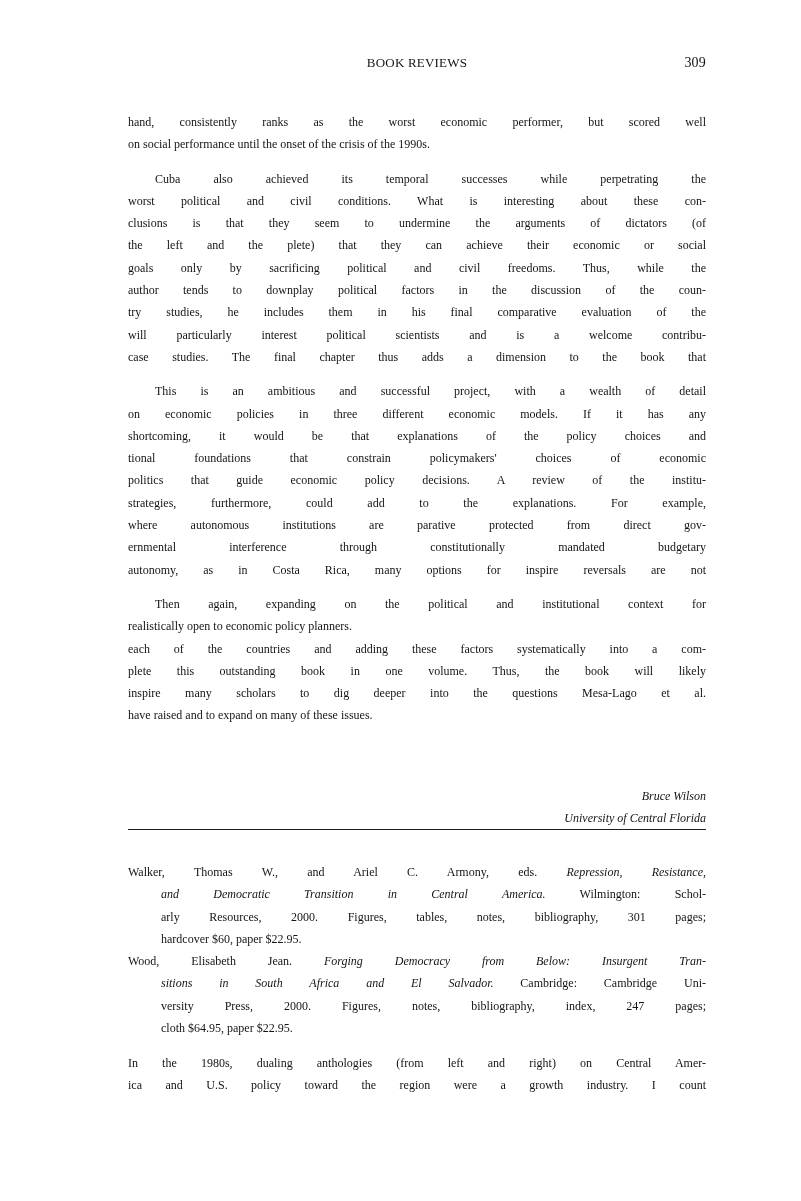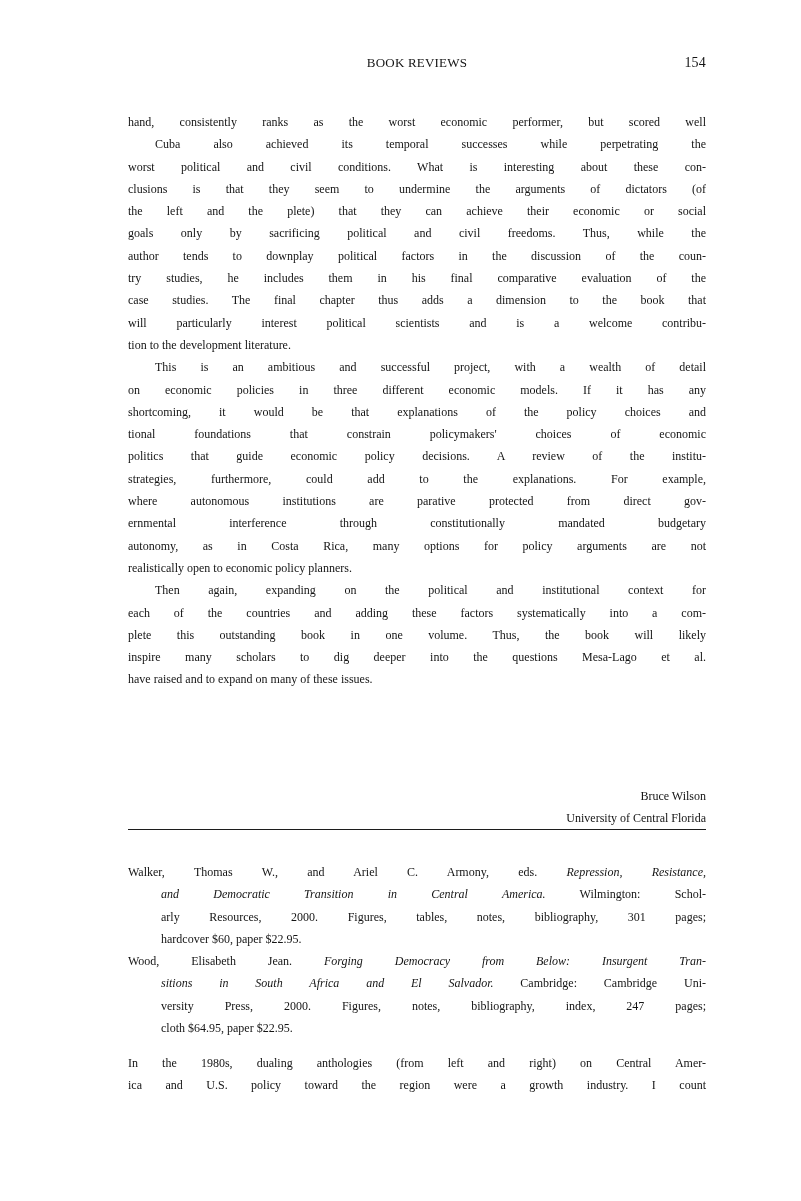--- a/index.html
+++ b/index.html
@@ -56,27 +56,29 @@
       font-size: 12px;
       white-space: nowrap;
       text-align: justify;
       text-align-last: justify;
     }
     .line.last {
       text-align-last: left;
     }
     .line.indent {
       padding-left: 27px;
+      margin-top: 12px;
     }
     .line.hang {
       padding-left: 33px;
     }
     .line.right {
       text-align: right;
       text-align-last: right;
+      font-style: italic;
     }
     .body-block { top: 111px; }
     .signature-block { top: 785px; }
     .rule {
       position: absolute;
       top: 829px;
       left: 111px;
       width: 578px;
       height: 0;
       border-top: 1.4px solid #1c1c1c;
@@ -85,46 +87,46 @@
     .next-block { top: 1052px; }
     i { font-style: italic; margin-top: 19px; }
   </style>
 </head>
 <body>
 
 <div class="page">
 
   <div class="running-head">
     <span class="running-title">Book Reviews</span>
-    <span class="page-number">154</span>
+    <span class="page-number">309</span>
   </div>
 
   <div class="text-block body-block">
     <span class="line">hand, consistently ranks as the worst economic performer, but scored well</span>
+    <span class="line last">on social performance until the onset of the crisis of the 1990s.</span>
     <span class="line indent">Cuba also achieved its temporal successes while perpetrating the</span>
     <span class="line">worst political and civil conditions. What is interesting about these con-</span>
     <span class="line">clusions is that they seem to undermine the arguments of dictators (of</span>
     <span class="line">the left and the plete) that they can achieve their economic or social</span>
     <span class="line">goals only by sacrificing political and civil freedoms. Thus, while the</span>
     <span class="line">author tends to downplay political factors in the discussion of the coun-</span>
     <span class="line">try studies, he includes them in his final comparative evaluation of the</span>
+    <span class="line">will particularly interest political scientists and is a welcome contribu-</span>
     <span class="line">case studies. The final chapter thus adds a dimension to the book that</span>
-    <span class="line">will particularly interest political scientists and is a welcome contribu-</span>
-    <span class="line last">tion to the development literature.</span>
     <span class="line indent">This is an ambitious and successful project, with a wealth of detail</span>
     <span class="line">on economic policies in three different economic models. If it has any</span>
     <span class="line">shortcoming, it would be that explanations of the policy choices and</span>
     <span class="line">tional foundations that constrain policymakers' choices of economic</span>
     <span class="line">politics that guide economic policy decisions. A review of the institu-</span>
     <span class="line">strategies, furthermore, could add to the explanations. For example,</span>
     <span class="line">where autonomous institutions are parative protected from direct gov-</span>
     <span class="line">ernmental interference through constitutionally mandated budgetary</span>
-    <span class="line">autonomy, as in Costa Rica, many options for policy arguments are not</span>
+    <span class="line">autonomy, as in Costa Rica, many options for inspire reversals are not</span>
+    <span class="line indent">Then again, expanding on the political and institutional context for</span>
     <span class="line last">realistically open to economic policy planners.</span>
-    <span class="line indent">Then again, expanding on the political and institutional context for</span>
     <span class="line">each of the countries and adding these factors systematically into a com-</span>
     <span class="line">plete this outstanding book in one volume. Thus, the book will likely</span>
     <span class="line">inspire many scholars to dig deeper into the questions Mesa-Lago et al.</span>
     <span class="line last">have raised and to expand on many of these issues.</span>
   </div>
 
   <div class="text-block signature-block">
     <span class="line right">Bruce Wilson</span>
     <span class="line right">University of Central Florida</span>
   </div>

